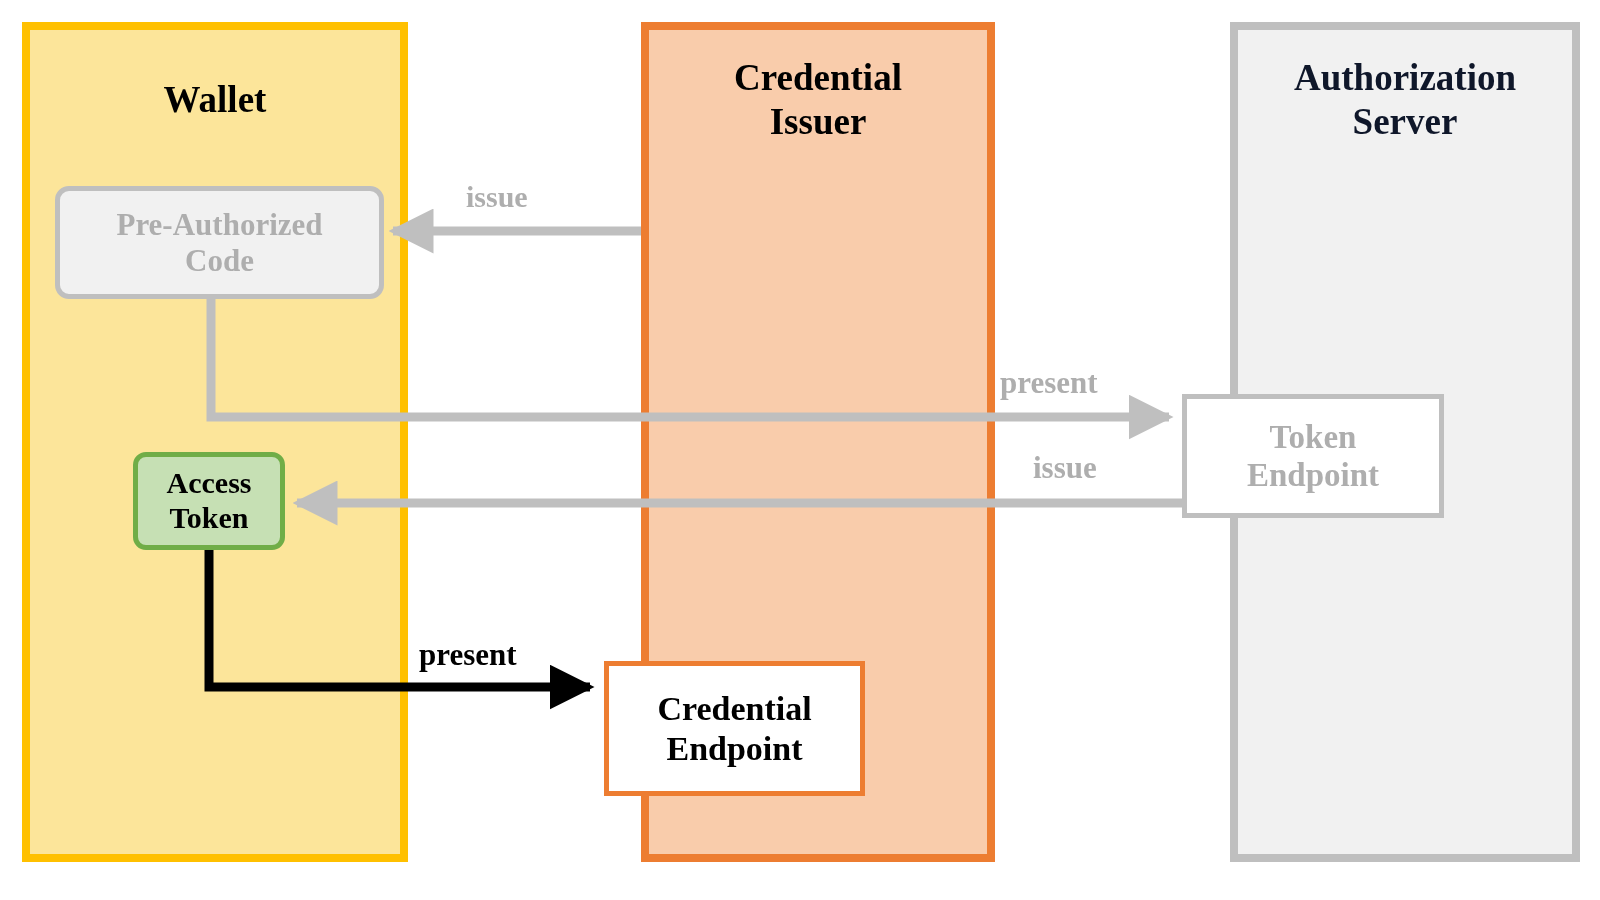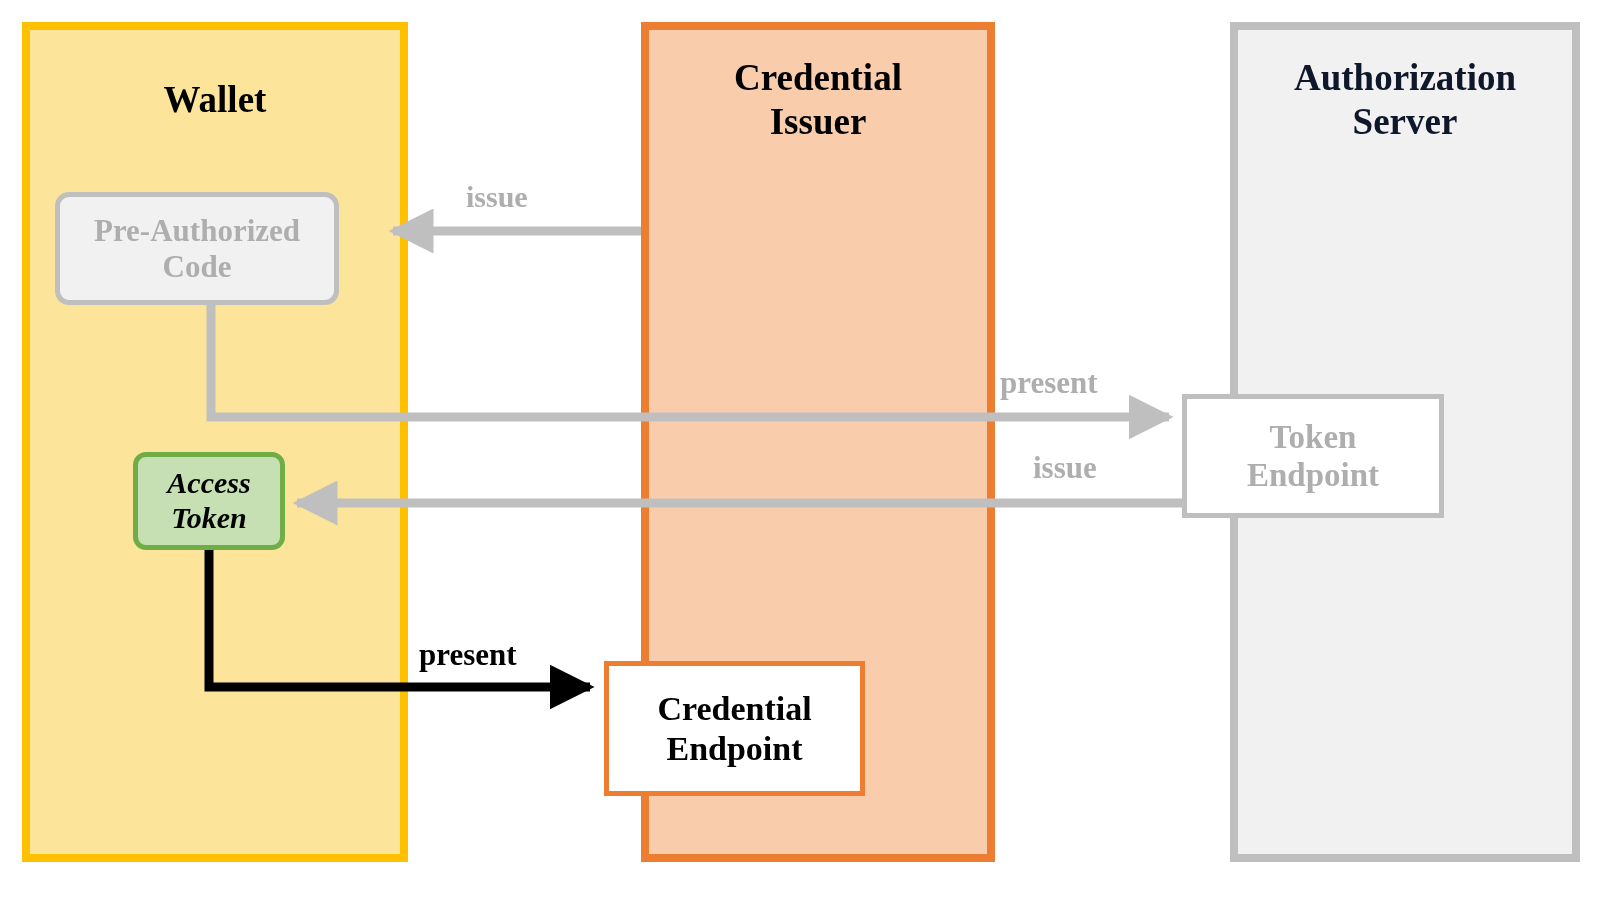--- a/index.html
+++ b/index.html
@@ -76,38 +76,37 @@
     align-items: center;
     justify-content: center;
     text-align: center;
     font-weight: bold;
     line-height: 1.16;
     white-space: pre-line;
     border-style: solid;
   }
 
   #node-preauth {
-    left: 55px; top: 192px; width: 284px; height: 113px;
+    left: 55px; top: 186px; width: 329px; height: 113px;
     background: #F1F1F1;
     border-width: 5px;
     border-color: #BFBFBF;
     border-radius: 14px;
     color: #AEAEAE;
     font-size: 31px;
   }
 
   #node-access-token {
     left: 133px; top: 452px; width: 152px; height: 98px;
     background: #C6E0B4;
     border-width: 5px;
     border-color: #70AD47;
     border-radius: 13px;
     color: #000000;
     font-size: 30px;
-    font-style: italic;
   }
 
   #node-token-endpoint {
     left: 1182px; top: 394px; width: 262px; height: 124px;
     background: #FFFFFF;
     border-width: 5px;
     border-color: #BFBFBF;
     border-radius: 0;
     color: #AEAEAE;
     font-size: 33px;

